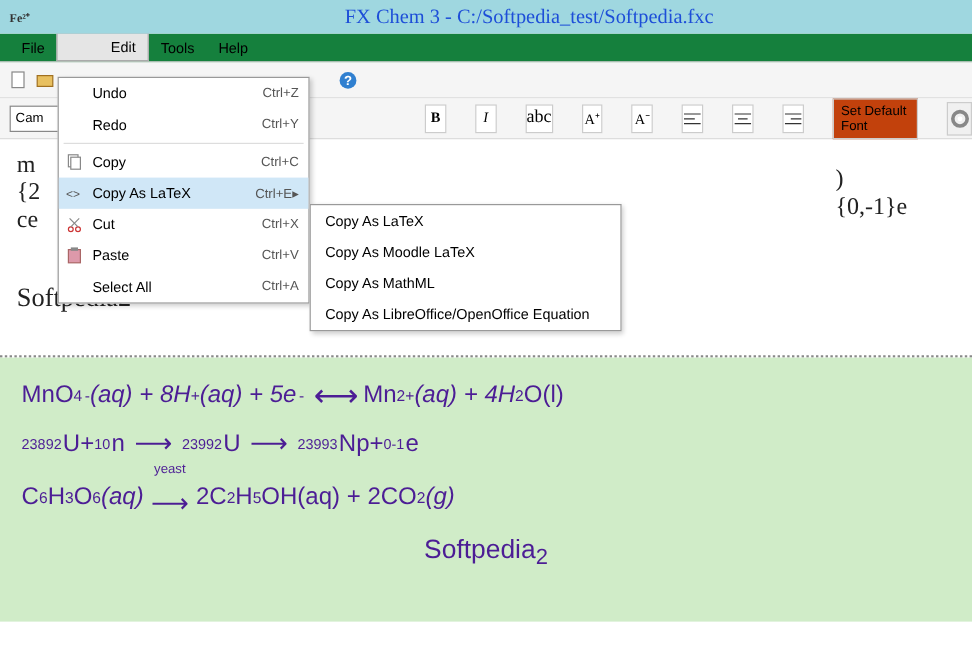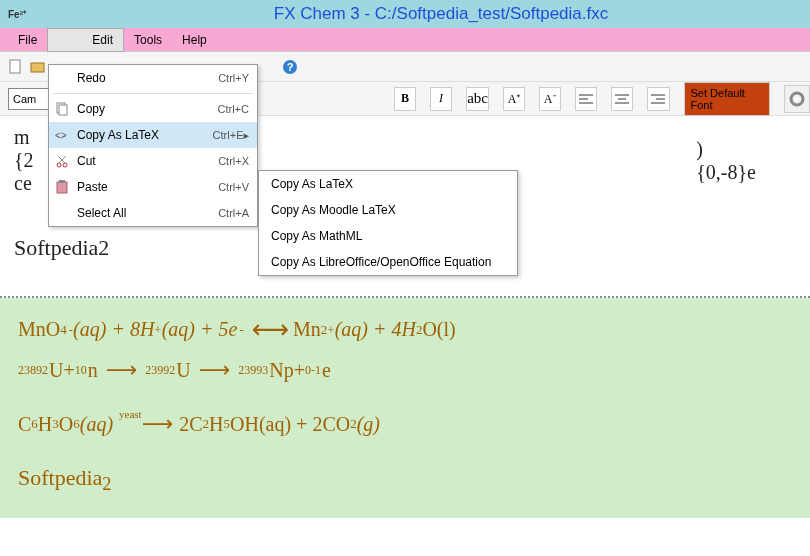--- a/index.html
+++ b/index.html
@@ -1,25 +1,25 @@
 <!DOCTYPE html>
 <html><head>
 <meta charset="utf-8">
 <style>
 * { box-sizing: border-box; margin: 0; padding: 0; }
 body { font-family: Arial, sans-serif; font-size: 12px; background: #fff; width: 810px; height: 556px; overflow: hidden; }
-.titlebar { background: #9fd7e0; height: 28px; display: flex; align-items: center; position: relative; }
+.titlebar { background: #9fd7e0; height: 28px; display: flex; align-items: center; position: relative; font-family: Liberation Serif, serif; }
 .app-icon { margin-left: 8px; font-size: 10px; font-weight: bold; color: #333; }
 .titlebar-title { position: absolute; left: 50%; transform: translateX(-50%); color: #1d4ed8; font-size: 17px; margin-left: 36px; }
-.menubar { background: #f9a8d4; border-bottom: 1px solid #ccc; height: 24px; display: flex; align-items: center; padding-left: 8px; }
+.menubar { background: #15803d; border-bottom: 1px solid #ccc; height: 24px; display: flex; align-items: flex-end; padding-left: 8px; }
 .menubar .menu-item { padding: 4px 10px; cursor: pointer; }
 .menubar .menu-item.open { background: #e5e5e5; border: 1px solid #aaa; padding-left: 44px; }
 .toolbar1 { height: 30px; background: #f5f5f5; border-bottom: 1px solid #ddd; display: flex; align-items: center; padding-left: 8px; gap: 6px; }
 .tb-icon { width: 16px; height: 16px; display: inline-block; }
-.toolbar2 { height: 34px; background: #f5f5f5; border-bottom: 1px solid #ddd; display: flex; align-items: center; padding-left: 8px; gap: 14px; }
+.toolbar2 { height: 34px; background: #f5f5f5; border-bottom: 1px solid #ddd; display: flex; align-items: center; padding-left: 8px; gap: 24px; }
 .font-select { width: 160px; height: 22px; border: 1px solid #888; background: #fff; display: flex; align-items: center; padding: 0 4px; font-size: 11px; }
 .size-select { width: 55px; height: 22px; border: 1px solid #888; background: #fff; }
 .fmt-btn { width: 24px; height: 24px; border: 1px solid #ccc; background: #fff; display: flex; align-items: center; justify-content: center; font-family: 'Times New Roman', serif; cursor: pointer; }
 .fmt-btn.bold { font-weight: bold; }
 .fmt-btn.italic { font-style: italic; }
 .fmt-btn.small { font-size: 15px; }
 .set-default { border: 1px solid #ccc; background: #c2410c; padding: 4px 6px; font-size: 11px; cursor: pointer; }
 .gear { width: 28px; height: 28px; border: 1px solid #ccc; background: #f0f0f0; display: flex; align-items: center; justify-content: center; cursor: pointer; }
 .content { position: relative; }
 .editor-area { padding: 10px 14px; font-family: 'Times New Roman', serif; font-size: 20px; color: #222; height: 180px; }
@@ -28,21 +28,21 @@
 .softpedia2 { margin-top: 40px; font-size: 22px; }
 .dropdown { position: absolute; top: -52px; left: 48px; width: 210px; background: #fff; border: 1px solid #999; box-shadow: 2px 2px 4px rgba(0,0,0,0.2); z-index: 10; }
 .dropdown .sep { height: 1px; background: #ddd; margin: 2px 4px; }
 .dd-item { display: flex; align-items: center; height: 26px; padding: 0 8px 0 28px; position: relative; cursor: pointer; font-size: 12px; }
 .dd-item.highlight { background: #d0e7f7; }
 .dd-item .shortcut { margin-left: auto; color: #555; font-size: 11px; }
 .dd-item .dd-icon { position: absolute; left: 6px; width: 14px; height: 14px; }
 .submenu { position: absolute; top: 54px; left: 258px; width: 260px; background: #fff; border: 1px solid #999; box-shadow: 2px 2px 4px rgba(0,0,0,0.2); z-index: 11; }
 .sm-item { height: 26px; display: flex; align-items: center; padding: 0 12px; cursor: pointer; font-size: 12px; }
 .dotted-sep { border-top: 2px dotted #888; margin: 0; }
-.preview { background: #d0ecc8; padding: 16px 18px; font-family: Liberation Serif, serif; font-size: 20px; color: #a16207; height: 220px; position: relative; }
+.preview { background: #d0ecc8; padding: 16px 18px; font-family: Liberation Sans, sans-serif; font-size: 20px; color: #4c1d95; height: 220px; position: relative; text-align: center; }
 .chem-line { margin-bottom: 12px; display: flex; align-items: center; flex-wrap: wrap; }
 .chem-line sub { font-size: 13px; }
 .chem-line sup { font-size: 13px; }
 .arrow { display: inline-block; margin: 0 8px; font-size: 22px; }
 .dblarrow { font-size: 26px; letter-spacing: -4px; }
 .isotope { display: inline-flex; flex-direction: row; align-items: flex-end; line-height: 10px; font-size: 12px; margin-right: 1px; }
 .yeast { font-size: 11px; position: relative; top: -10px; }
 .softpedia-sub { font-size: 22px; margin-top: 8px; }
 svg { display: block; }
 </style>
@@ -118,20 +118,24 @@
         <circle cx="9" cy="9" r="6" fill="none" stroke="#888" stroke-width="3"></circle>
         <circle cx="9" cy="9" r="2" fill="#fff"></circle>
       </svg>
     </div>
 </div>
 
 <div class="content">
 
   <div class="dropdown">
     <div class="dd-item">
+        <span>Undo</span>
+        <span class="shortcut">Ctrl+Z</span>
+      </div>
+    <div class="dd-item">
         <span>Redo</span>
         <span class="shortcut">Ctrl+Y</span>
       </div>
     <div class="sep"></div>
     <div class="dd-item">
         <span class="dd-icon">
           <svg width="14" height="14">
             <rect x="2" y="1" width="8" height="10" fill="#fff" stroke="#888"></rect>
             <rect x="4" y="3" width="8" height="10" fill="#fff" stroke="#888"></rect>
           </svg>
@@ -185,21 +189,21 @@
 
   <div class="editor-area">
     <div class="editor-line1">
       <div>
         <span>m</span><br>
         <span>{2</span><br>
         <span>ce</span>
       </div>
       <div class="editor-right">
         <span>)</span><br>
-        <span>{0,-8}e</span>
+        <span>{0,-1}e</span>
       </div>
     </div>
     <div class="softpedia2">Softpedia2</div>
   </div>
 
   <div class="dotted-sep"></div>
 
   <div class="preview">
     <div class="chem-line">
       <span>MnO</span>
@@ -248,21 +252,21 @@
         <span>e</span>
     </div>
     <div class="chem-line">
       <span>C</span>
         <sub>6</sub>
         <span>H</span>
         <sub>3</sub>
         <span>O</span>
         <sub>6</sub>
         <i>(aq)</i>
-      <span style="display:inline-flex;flex-direction:row;align-items:center;margin:16px 6px">
+      <span style="display:inline-flex;flex-direction:column;align-items:center;margin:0 6px">
           <span class="yeast">yeast</span>
           <span class="arrow" style="margin:0">⟶</span>
         </span>
       <span>2C</span>
         <sub>2</sub>
         <span>H</span>
         <sub>5</sub>
         <span>OH(aq) + 2CO</span>
         <sub>2</sub>
         <i>(g)</i>

